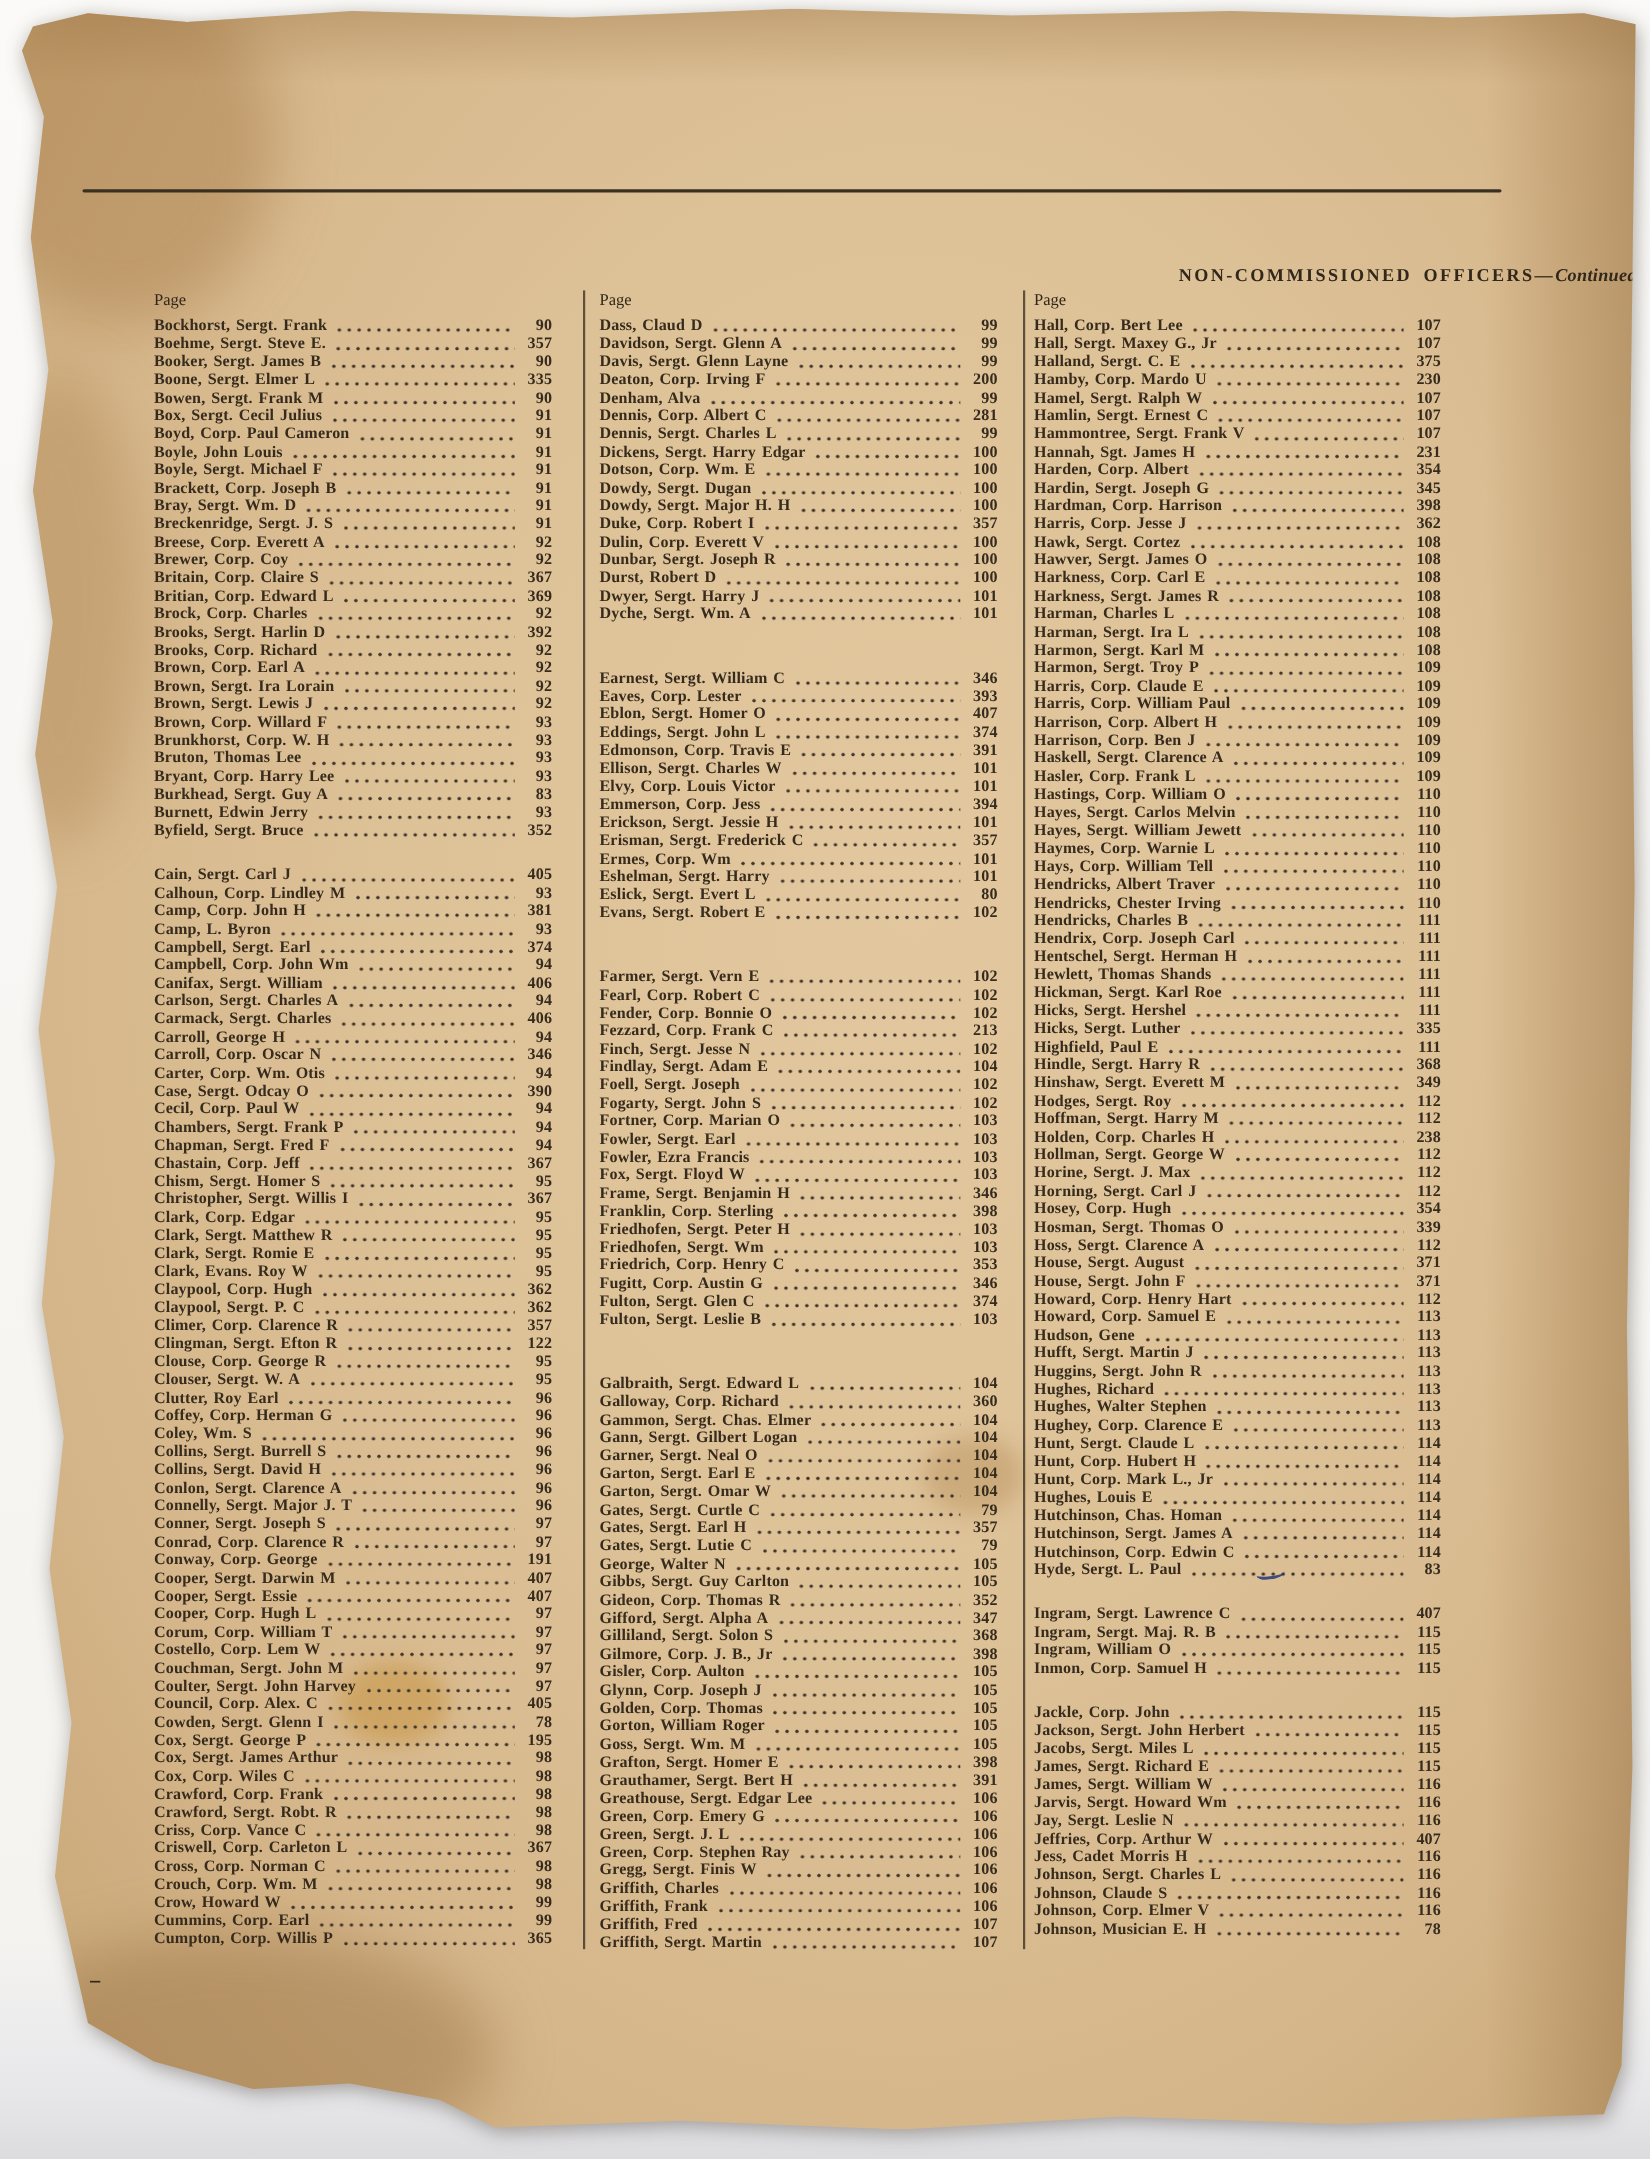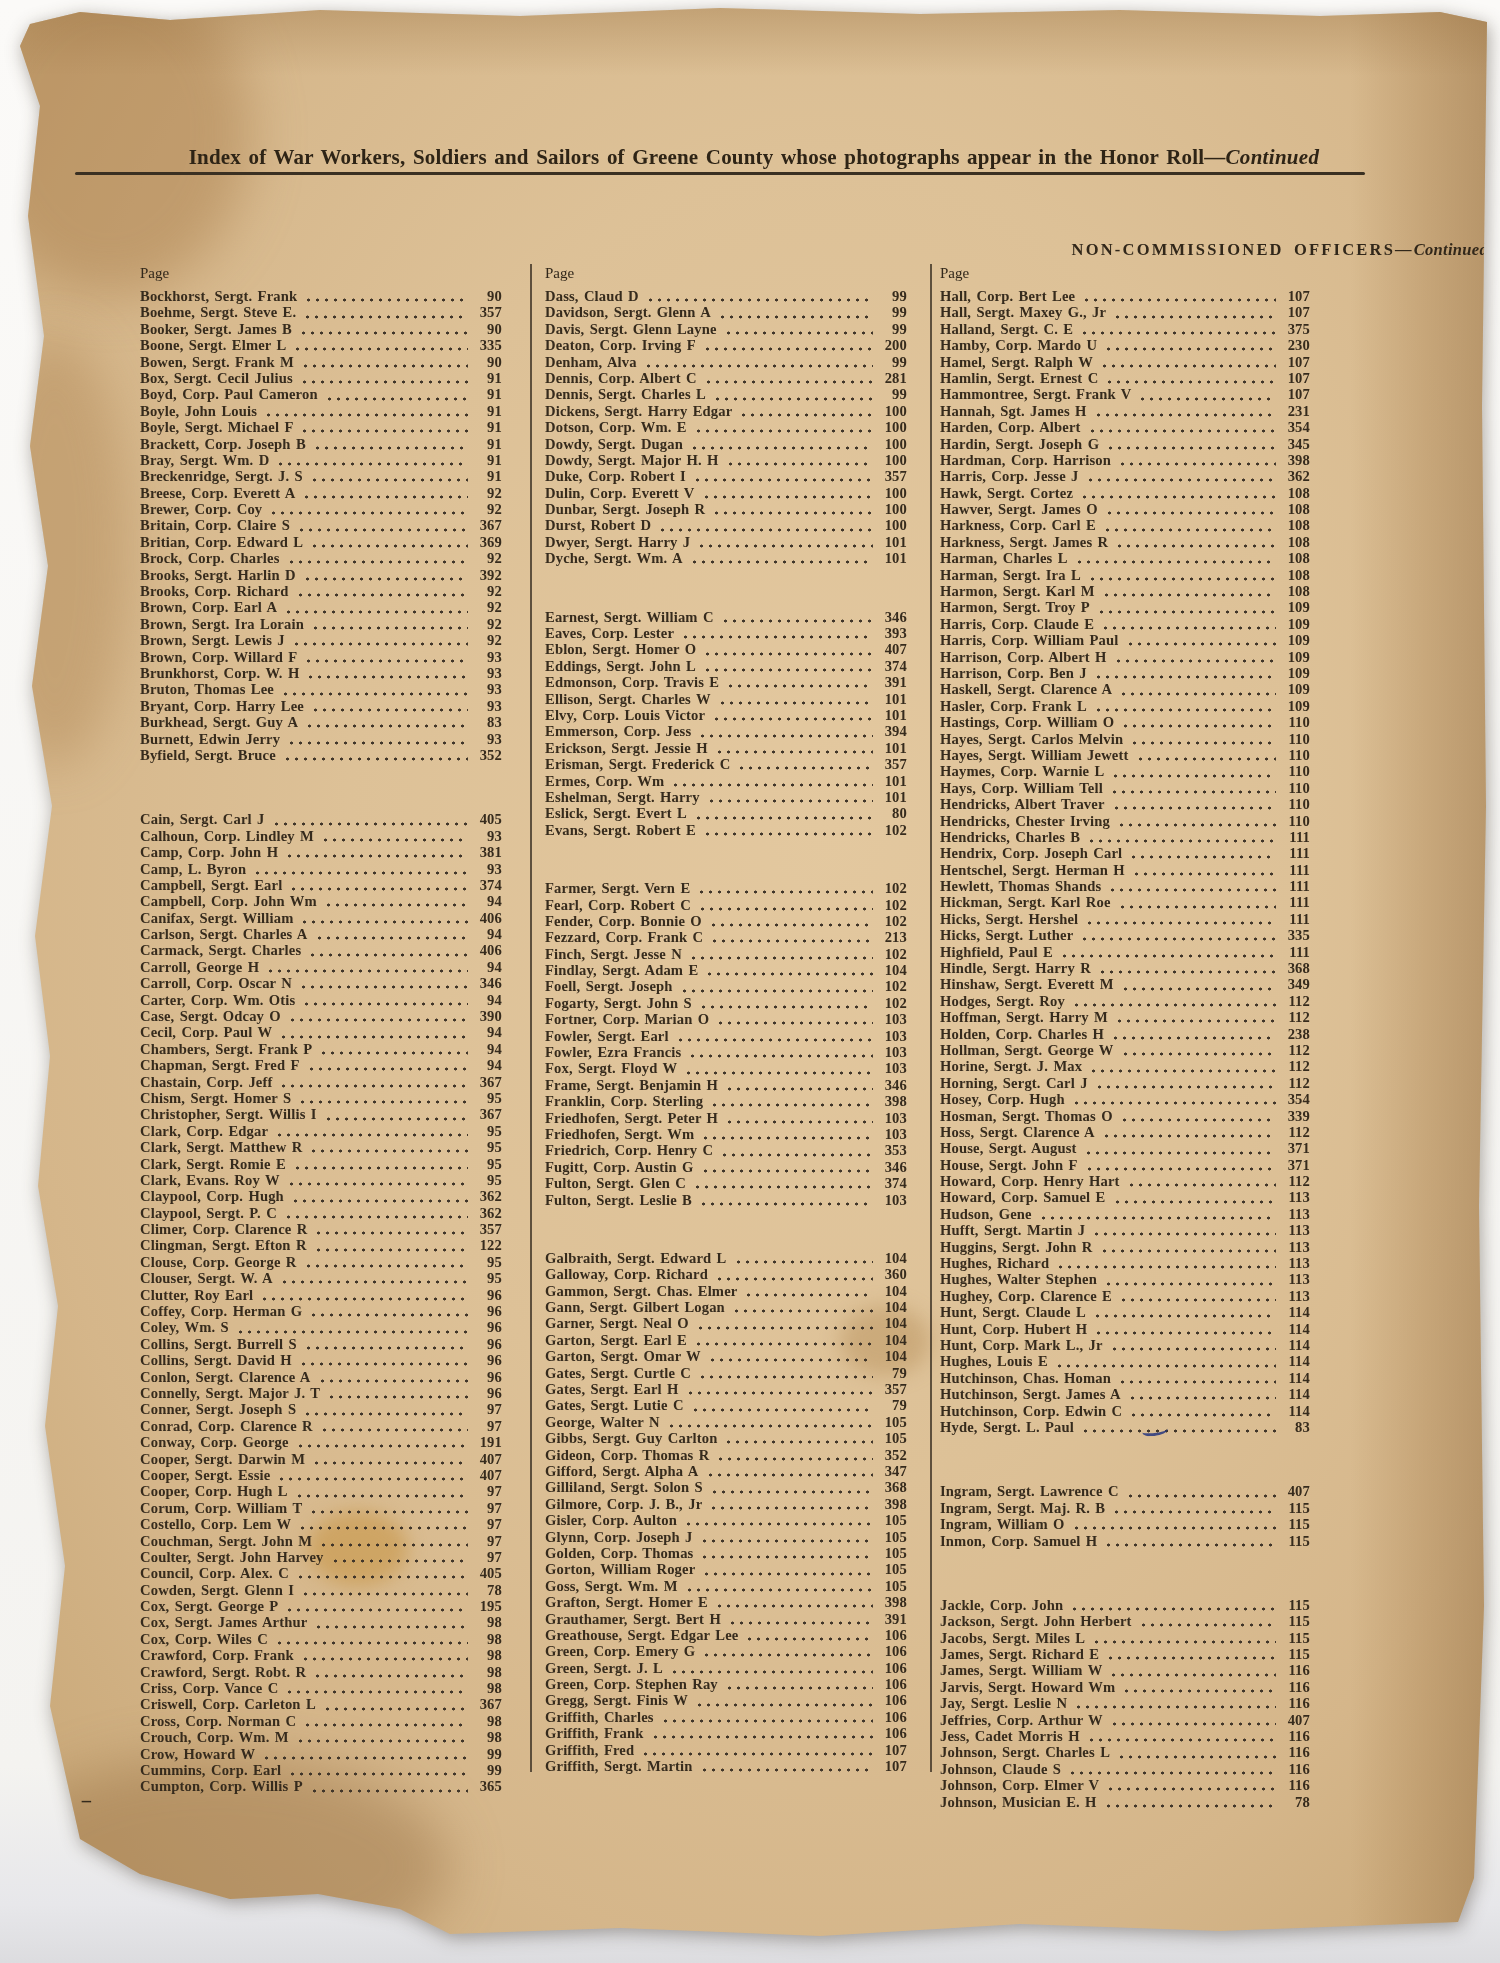--- a/index.html
+++ b/index.html
@@ -40,21 +40,21 @@
   .vrule{position:absolute;top:258px;height:1508px;width:2px;background:rgba(58,47,34,.78);}
   .vrule.v1{left:510px;}
   .vrule.v2{left:910px;}
 
   .col{position:absolute;top:256px;}
   .col1{left:120px;width:362px;}
   .col2{left:525px;width:362px;}
   .col3{left:920px;width:370px;}
   .page-label{height:22px;line-height:22px;text-align:left;font-size:15px;font-weight:normal;padding-right:2px;color:#31271a;}
   .group{margin-top:4px;}
-  .group + .group{margin-top:48px;}
+  .group + .group{margin-top:24px;}
   .col2 .group + .group{margin-top:42px;}
   .row{display:flex;align-items:baseline;height:16.4px;line-height:16.4px;font-size:14.6px;font-weight:bold;letter-spacing:.15px;word-spacing:1.5px;color:#362b1d;}
   .nm{white-space:nowrap;}
   .dots{flex:1;align-self:stretch;margin:0 4px 0 7px;
     background-image:radial-gradient(circle,#41362a 1.25px,rgba(65,54,42,0) 1.8px);
     background-size:9px 4px;background-repeat:repeat-x;background-position:0 10.2px;}
   .pg{min-width:30px;text-align:right;white-space:nowrap;}
 
   .footer-page{position:absolute;left:0;right:0;top:1786px;text-align:left;font-size:15.5px;font-weight:bold;letter-spacing:1px;color:#342a1c;font-family:Liberation Mono, monospace;}
   .ink-mark{position:absolute;left:1122px;top:1419px;width:26px;height:8px;border-bottom:3px solid #27367e;border-radius:0 0 60% 40%;transform:rotate(-4deg);opacity:.85;}
@@ -65,21 +65,20 @@
 <div class="paper-wrap">
   <div class="paper">
     <div class="stain s1"></div>
     <div class="stain s2"></div>
     <div class="stain s3"></div>
     <div class="stain s4"></div>
     <div class="stain s5"></div>
     <div class="stain s6"></div>
     <div class="stain s7"></div>
 
-    <div class="header-title"><span>Index of War Workers, Soldiers and Sailors of Greene County whose photographs appear in the Honor Roll—</span><span class="cont">Continued</span></div>
     <div class="hrule"></div>
 
     <div class="section-title"><span>NON-COMMISSIONED OFFICERS—</span><span class="cont">Continued</span></div>
 
     <div class="vrule v1"></div>
     <div class="vrule v2"></div>
 
     <div class="col col1">
       <div class="page-label">Page</div>
     <div class="group">

